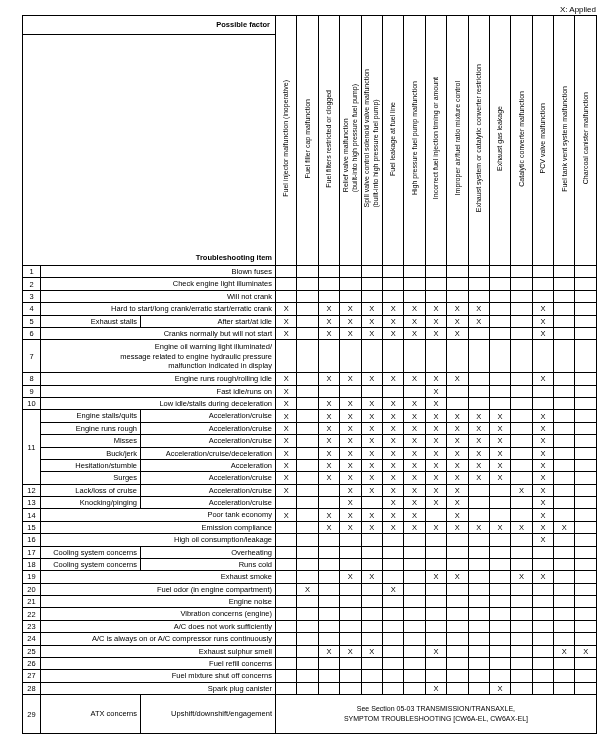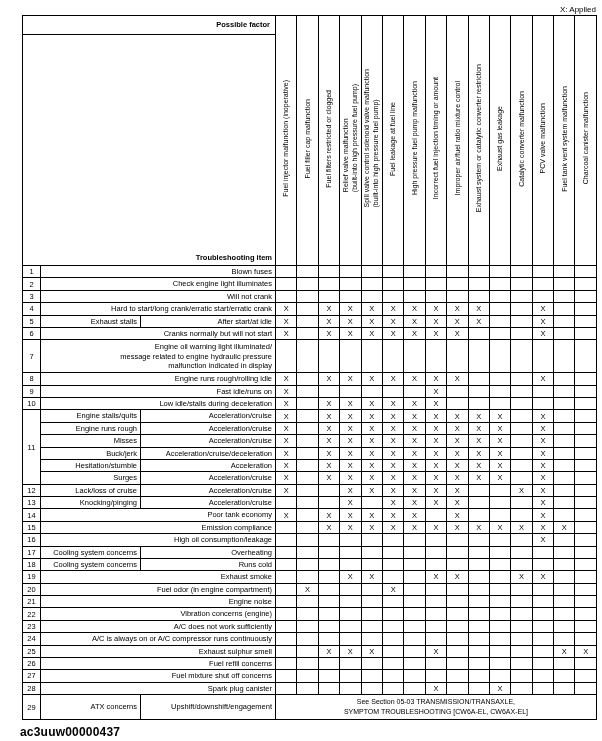--- a/index.html
+++ b/index.html
@@ -50,21 +50,21 @@
     font-size: 7px; line-height: 1.35;
     white-space: pre-line;
     max-height: 242px;
     padding: 3px 0;
     text-align: left;
   }
 
   
   tbody tr { height: 11px; }
   tbody tr.h3 { height: 33px; }
-  tbody tr.h2 { height: 25px; }
+  tbody tr.h2 { height: 39px; }
   td.num { text-align: center; font-size: 7.5px; }
   td.item {
     font-size: 7.5px; text-align: right; padding: 1px 3px;
     white-space: pre-line; line-height: 1.25;
   }
   td.mark { text-align: center; font-size: 7.5px; }
   td.note {
     text-align: center; font-size: 7px; line-height: 1.4;
     white-space: pre-line;
   }

